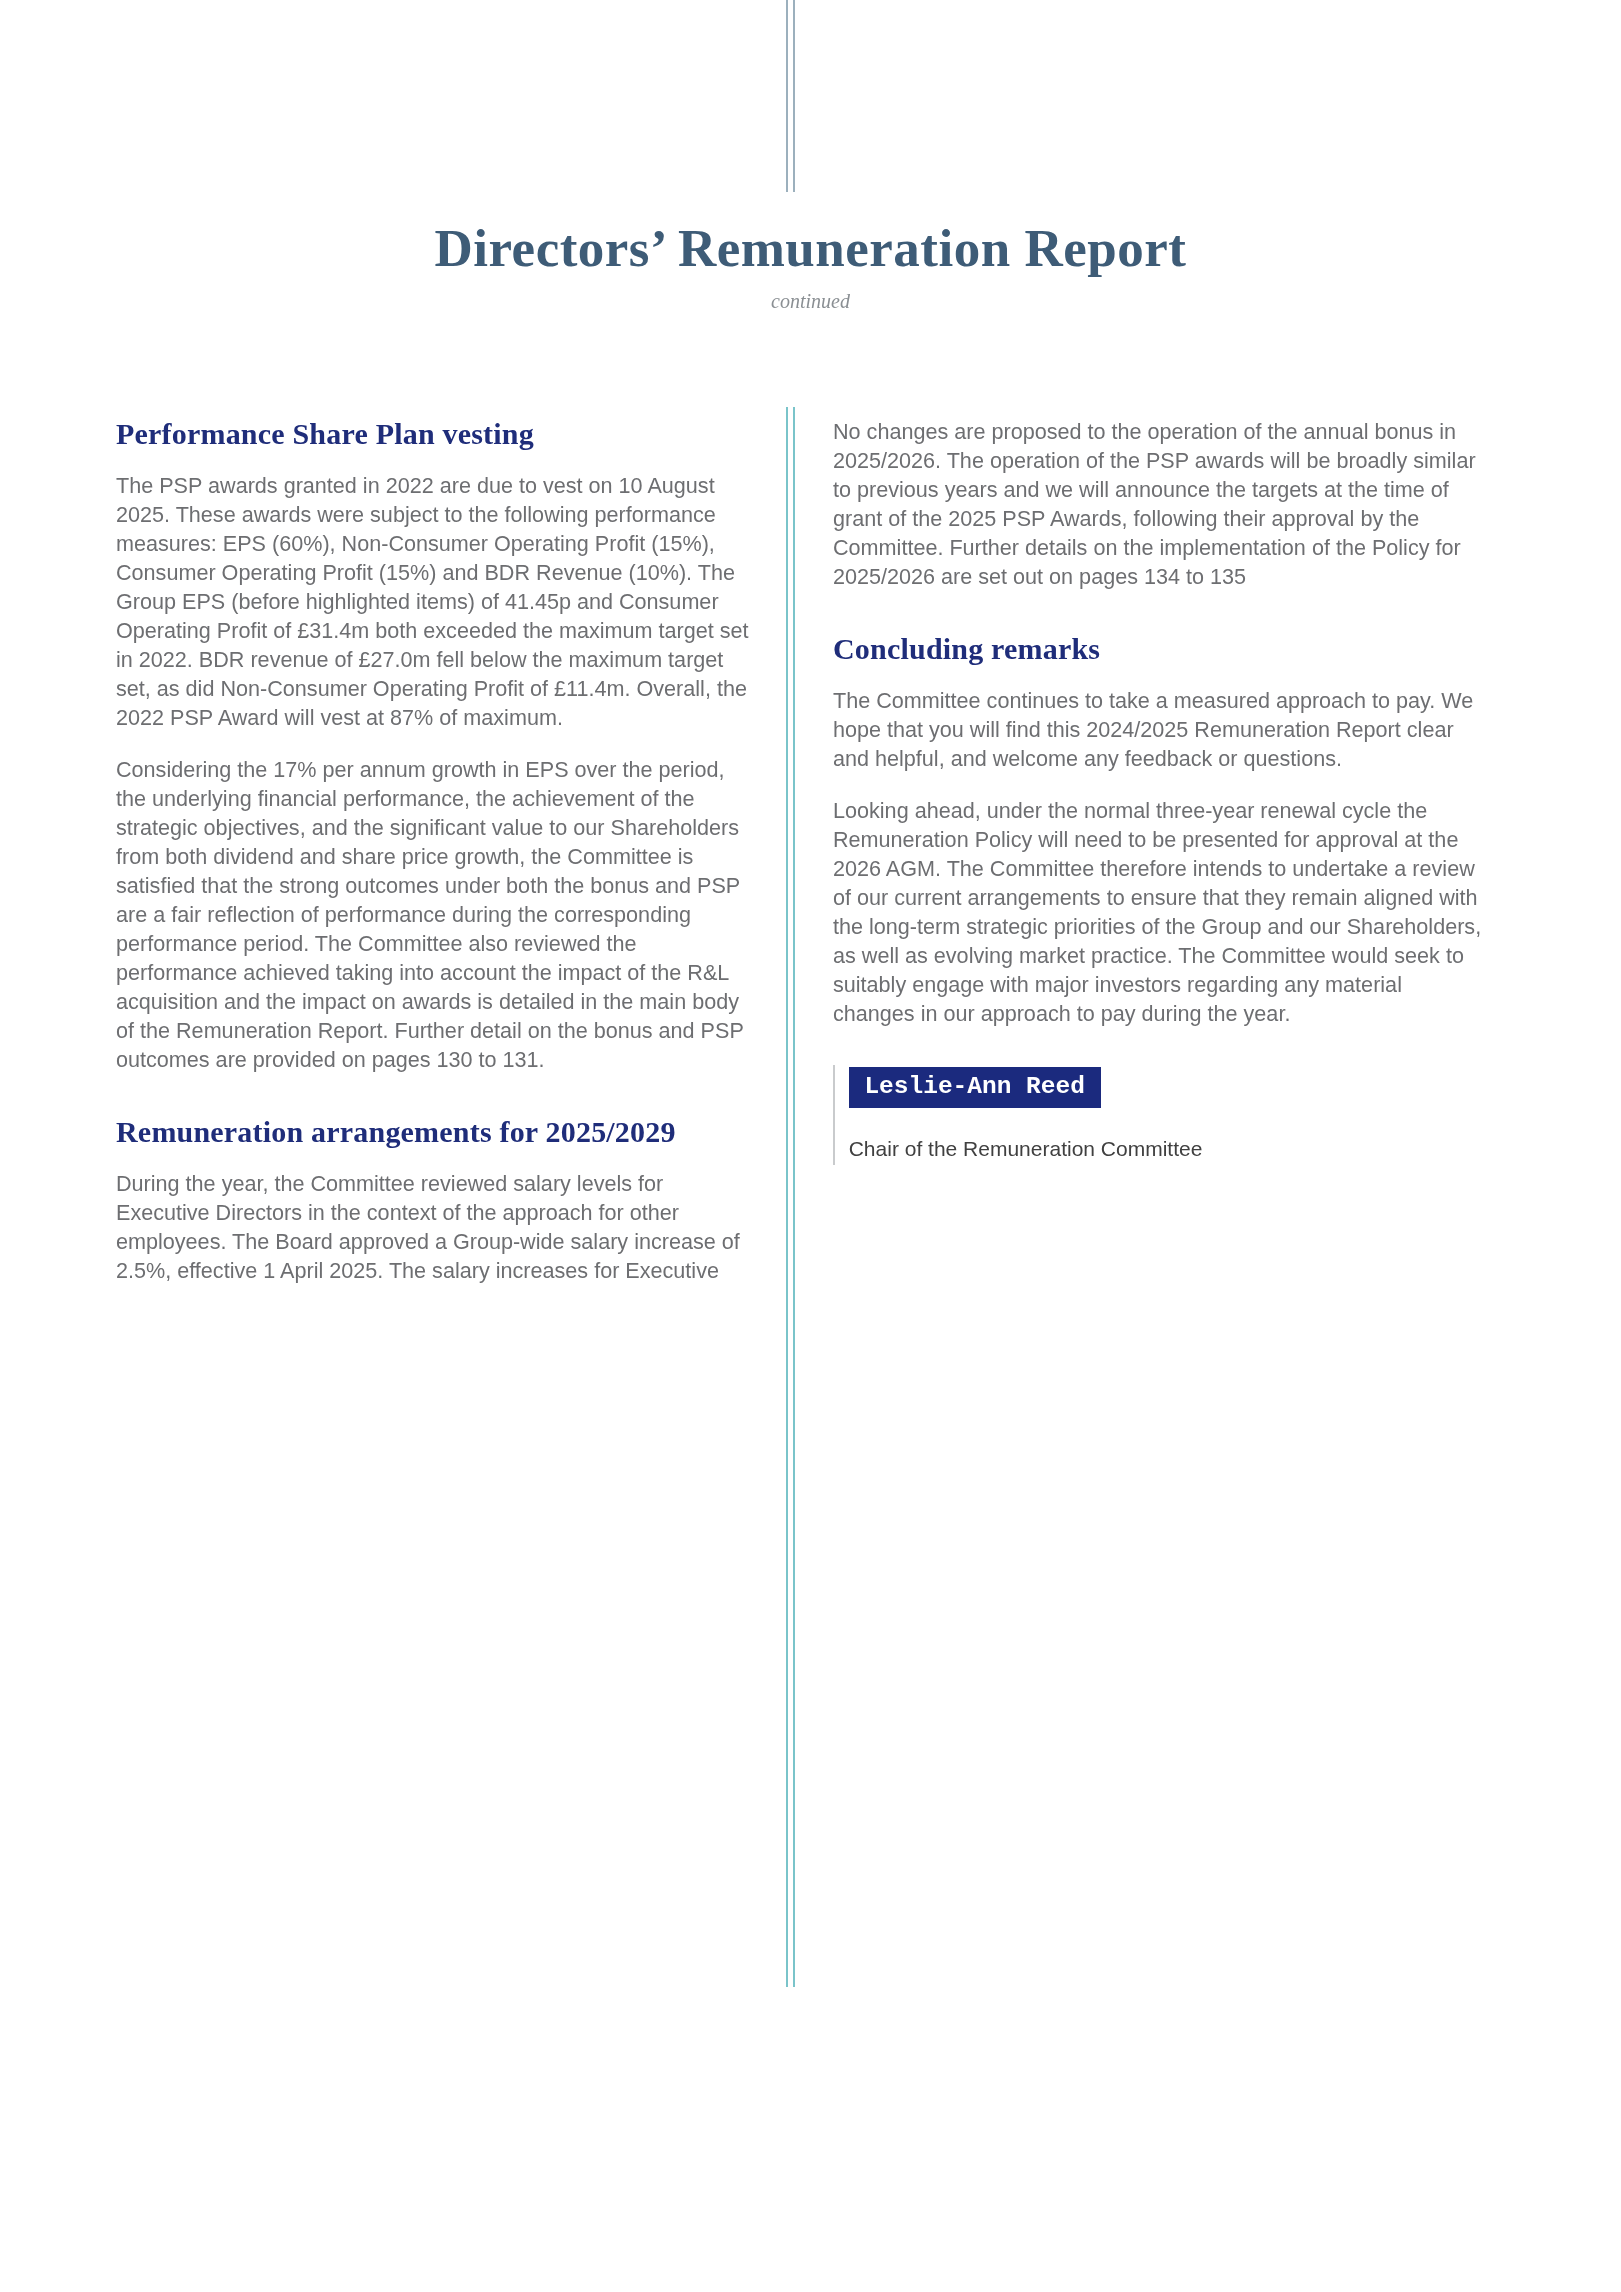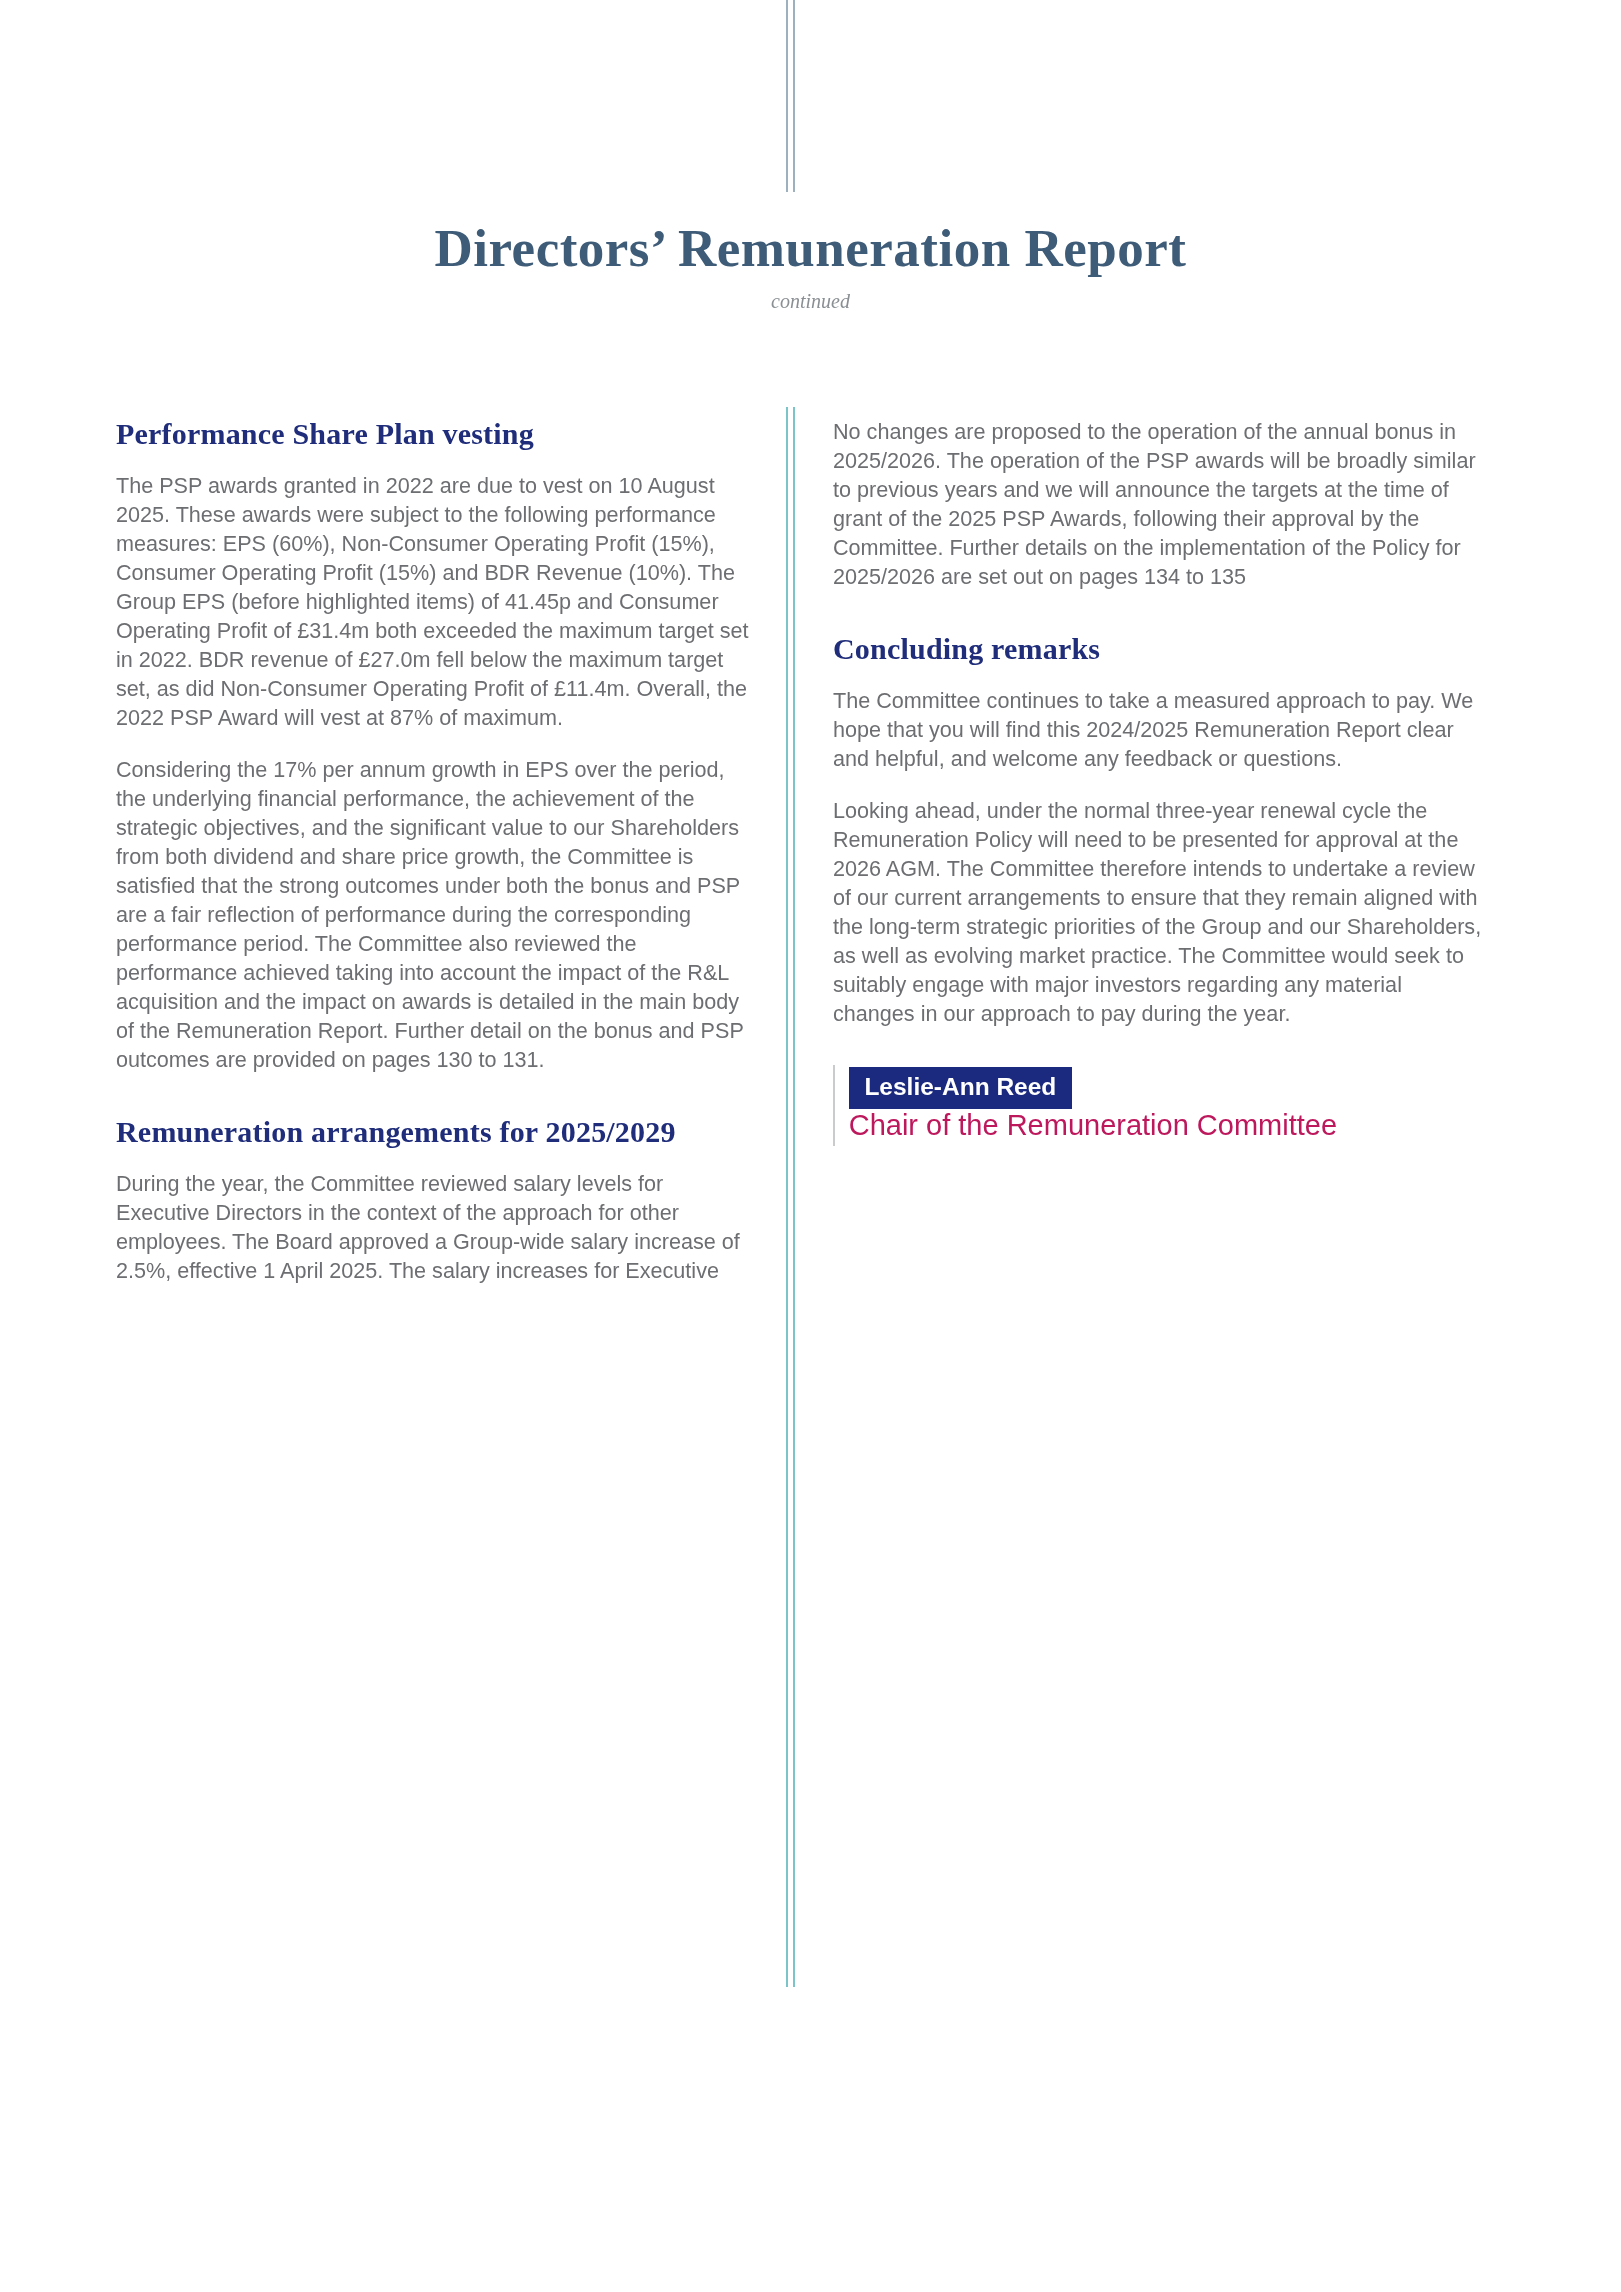--- a/index.html
+++ b/index.html
@@ -83,29 +83,29 @@
   
   .signature {
     margin-top: 37px;
     border-left: 2px solid #c9cbcd;
     padding: 2px 0 3.9px 13.7px;
   }
   .signature-name {
     display: inline-block;
     background: #1b2a7e;
     color: #ffffff;
-    font-family: Liberation Sans, sans-serif;
+    font-family: Liberation Mono, monospace;
     font-weight: 700;
     font-size: 24.5px;
     padding: 5.9px 15.7px 7.8px 15.7px;
   }
   .signature-role {
-    margin-top: 0;
-    font-size: 29px;
-    color: #be185d;
+    margin-top: 29px;
+    font-size: 21px;
+    color: #404040;
   }
   .signature-date {
     margin-top: 45px;
     font-size: 21.6px;
     color: #6d6e71;
   }
 
   
   .footer {
     position: absolute;

